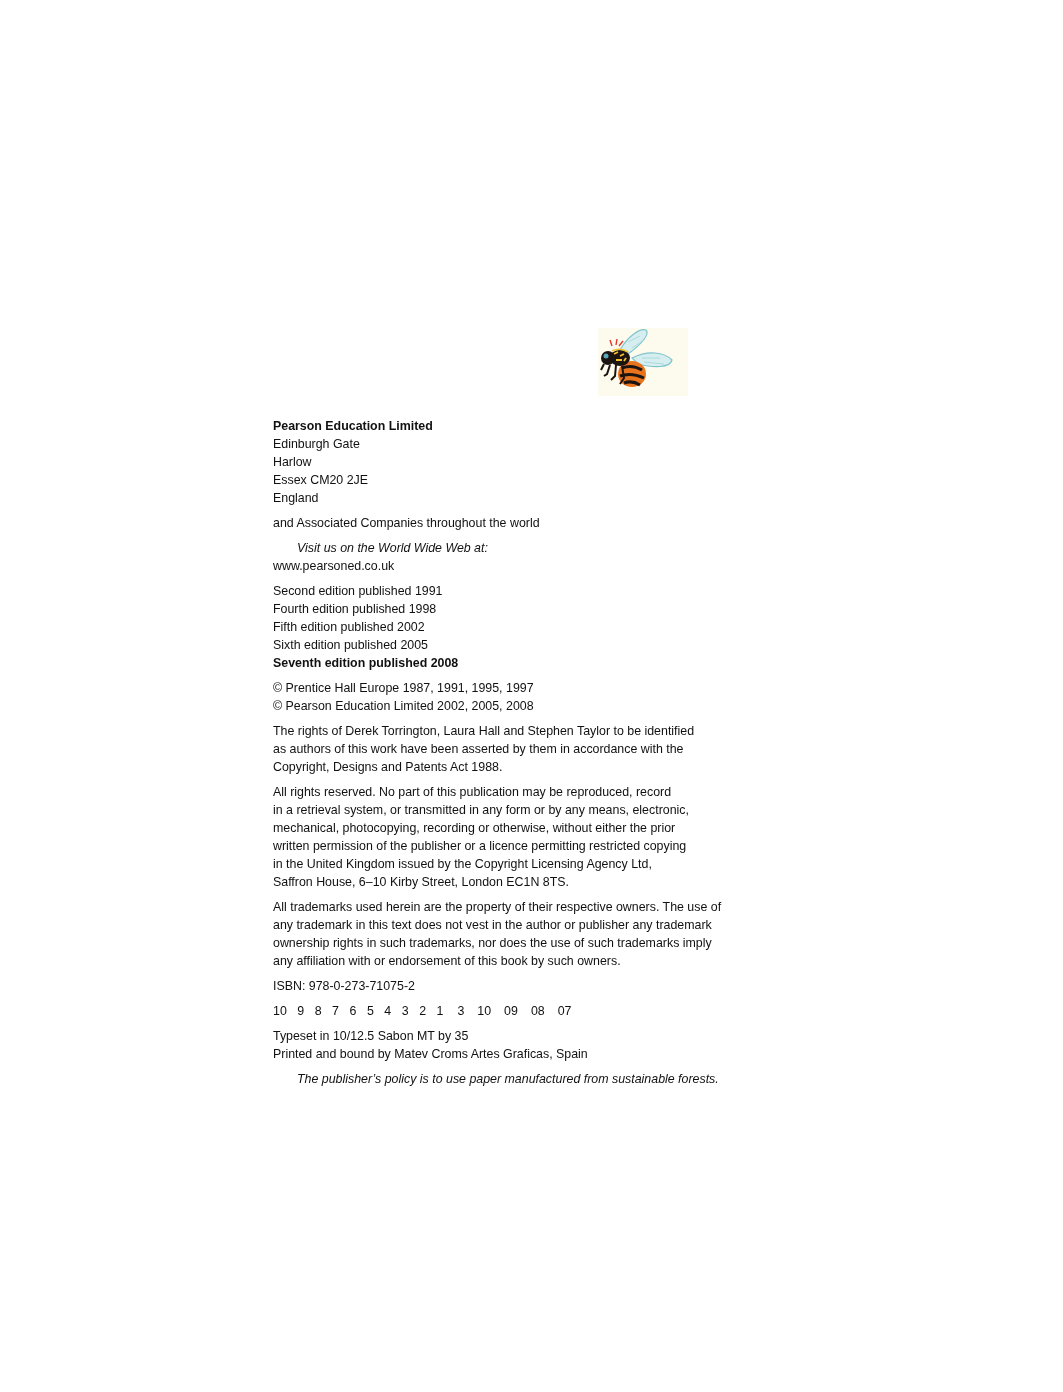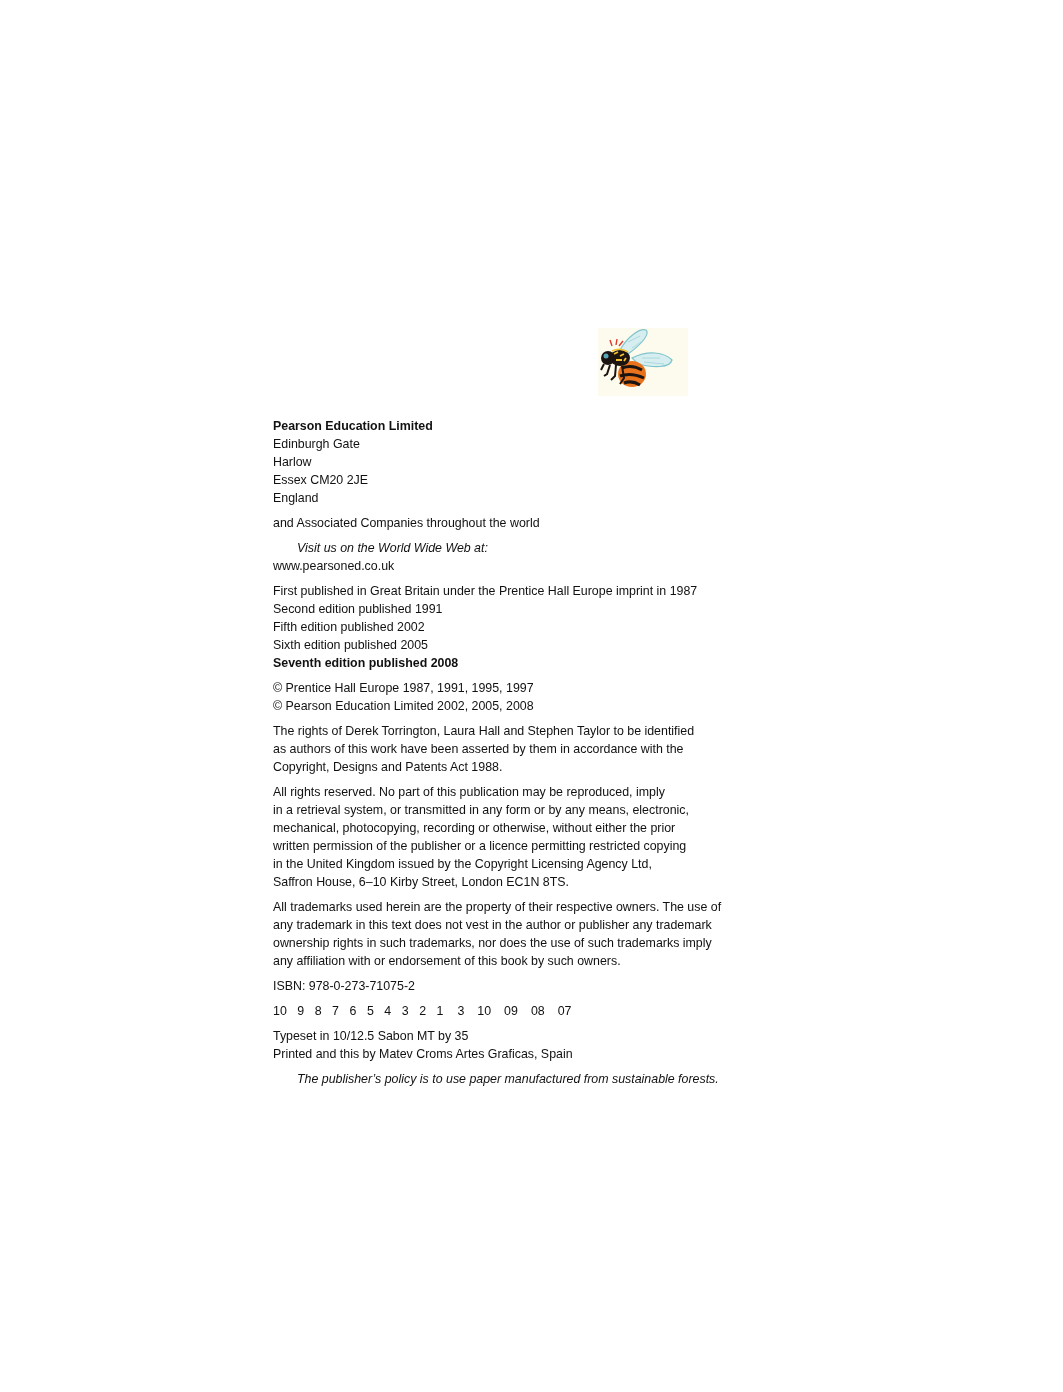--- a/index.html
+++ b/index.html
@@ -79,40 +79,40 @@
   <div class="block">
     <span class="line">and Associated Companies throughout the world</span>
   </div>
 
   <div class="block">
     <span class="line italic">Visit us on the World Wide Web at:</span>
     <span class="line">www.pearsoned.co.uk</span>
   </div>
 
   <div class="block">
-    <span class="line">First published in Great Britain under the Prentice Hall Europe imprint in 1987</span>
     <span class="line">Second edition published 1991</span>
+    <span class="line">Fourth edition published 1998</span>
     <span class="line">Fifth edition published 2002</span>
     <span class="line">Sixth edition published 2005</span>
     <span class="line bold">Seventh edition published 2008</span>
   </div>
 
   <div class="block">
     <span class="line">© Prentice Hall Europe 1987, 1991, 1995, 1997</span>
     <span class="line">© Pearson Education Limited 2002, 2005, 2008</span>
   </div>
 
   <div class="block">
     <span class="line">The rights of Derek Torrington, Laura Hall and Stephen Taylor to be identified</span>
     <span class="line">as authors of this work have been asserted by them in accordance with the</span>
     <span class="line">Copyright, Designs and Patents Act 1988.</span>
   </div>
 
   <div class="block">
-    <span class="line">All rights reserved. No part of this publication may be reproduced, imply</span>
+    <span class="line">All rights reserved. No part of this publication may be reproduced, record</span>
     <span class="line">in a retrieval system, or transmitted in any form or by any means, electronic,</span>
     <span class="line">mechanical, photocopying, recording or otherwise, without either the prior</span>
     <span class="line">written permission of the publisher or a licence permitting restricted copying</span>
     <span class="line">in the United Kingdom issued by the Copyright Licensing Agency Ltd,</span>
     <span class="line">Saffron House, 6–10 Kirby Street, London EC1N 8TS.</span>
   </div>
 
   <div class="block">
     <span class="line">All trademarks used herein are the property of their respective owners. The use of</span>
     <span class="line">any trademark in this text does not vest in the author or publisher any trademark</span>
@@ -131,20 +131,20 @@
     <span class="line row1">
       <span>10</span><span>9</span><span>8</span><span>7</span><span>6</span><span>5</span><span>4</span><span>3</span><span>2</span><span>1</span>
     </span>
     <span class="line row2">
       <span>3</span><span>10</span><span>09</span><span>08</span><span>07</span>
     </span>
   </div>
 
   <div class="block">
     <span class="line">Typeset in 10/12.5 Sabon MT by 35</span>
-    <span class="line">Printed and this by Matev Croms Artes Graficas, Spain</span>
+    <span class="line">Printed and bound by Matev Croms Artes Graficas, Spain</span>
   </div>
 
   <div class="block">
     <span class="line italic">The publisher’s policy is to use paper manufactured from sustainable forests.</span>
   </div>
 
 </div>
 
 </body></html>

